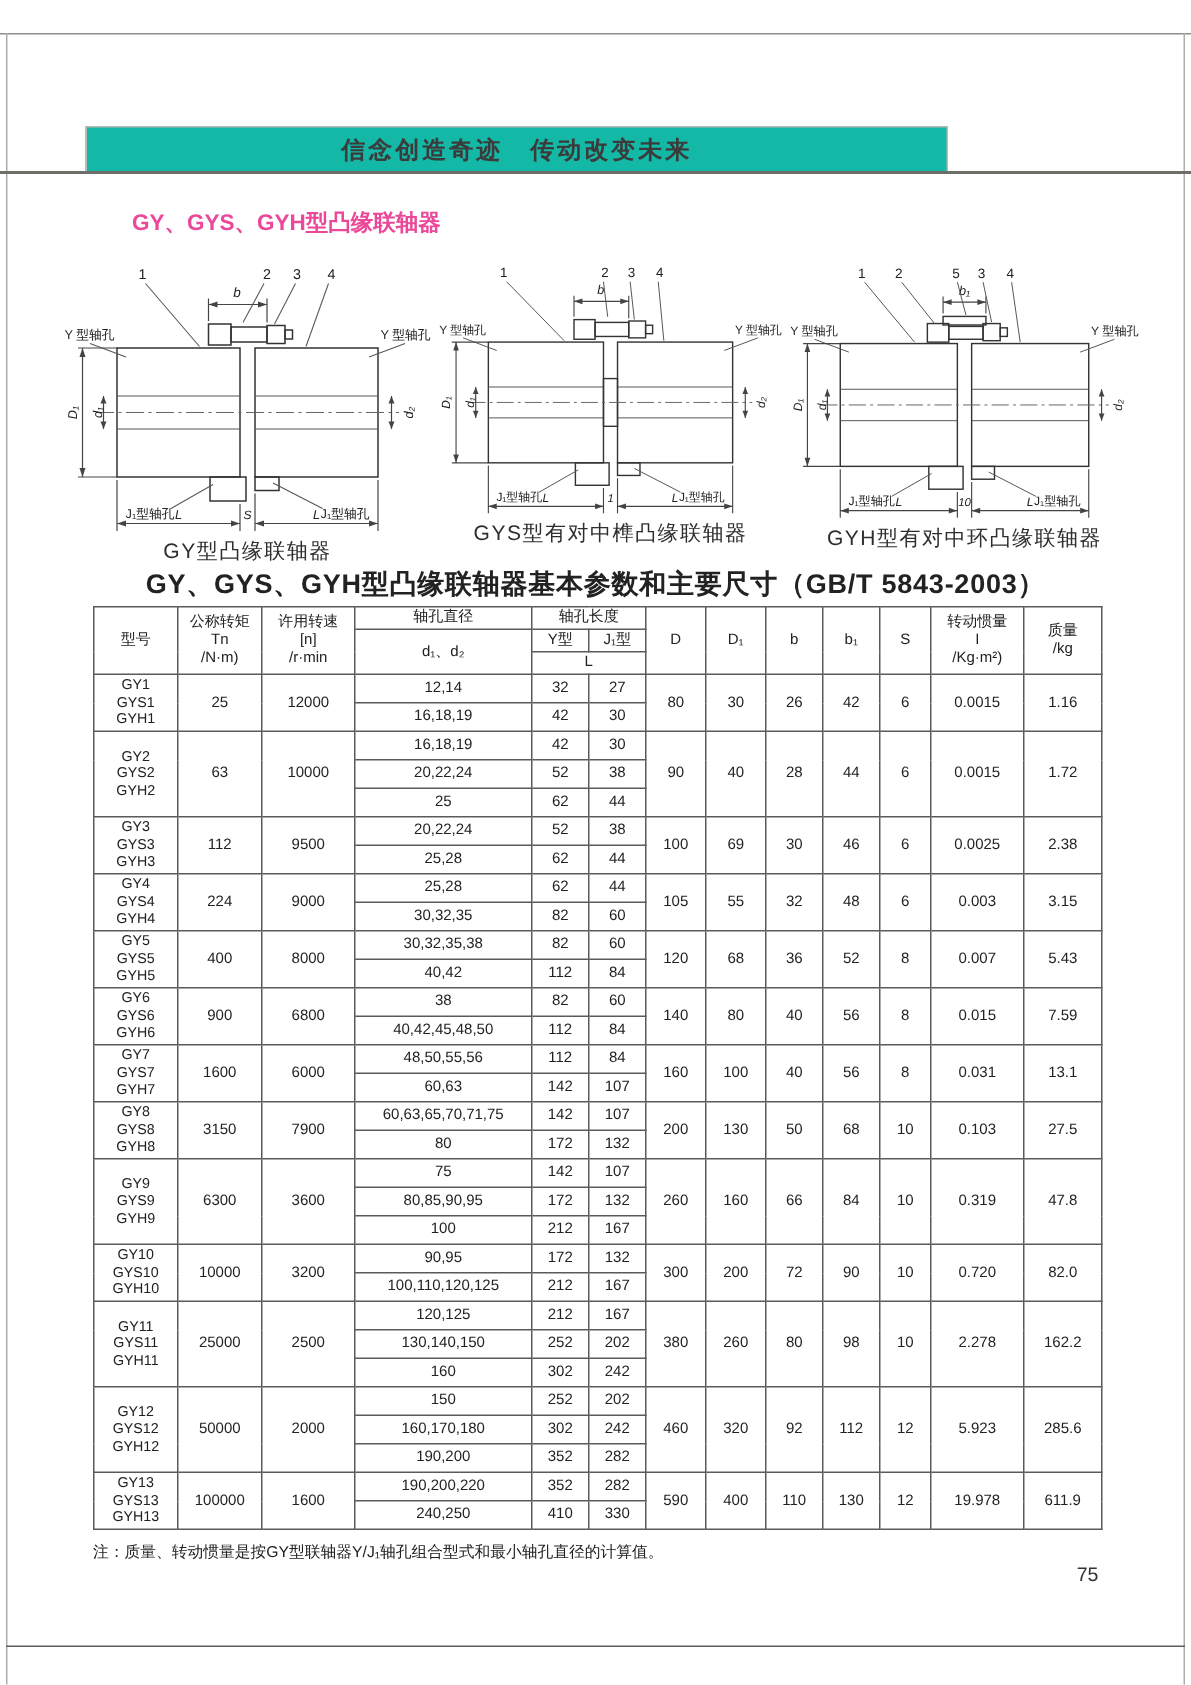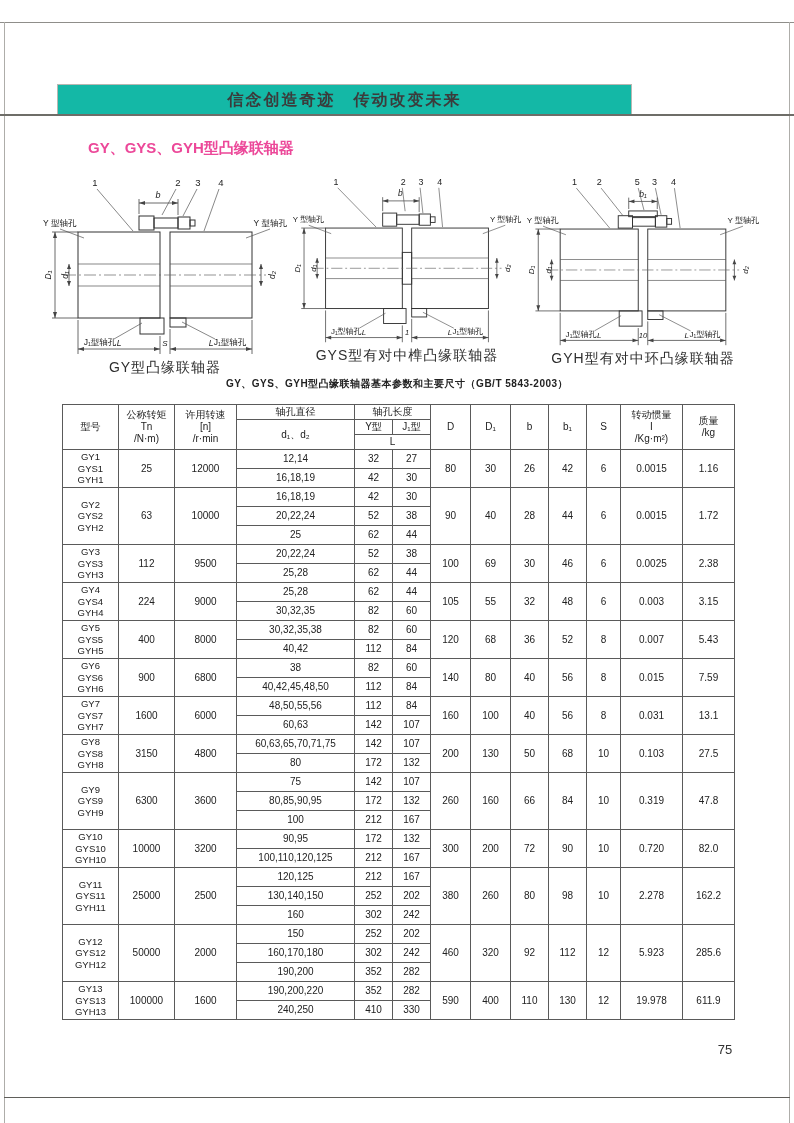--- a/index.html
+++ b/index.html
@@ -25,21 +25,21 @@
   .diagrams{top:170px;left:40px;width:722px;display:flex;justify-content:space-between;}
   .diagram{display:flex;flex-direction:column;align-items:center;}
   .diagram .caption{font-size:14px;color:#2e2e2e;margin-top:1px;letter-spacing:1px;}
   svg text{fill:#222;font-family:"Liberation Sans","DejaVu Sans",sans-serif;}
   svg .ln{stroke:#333;stroke-width:1;fill:none;}
   svg .thin{stroke:#555;stroke-width:0.7;fill:none;}
   svg .dim{stroke:#444;stroke-width:0.8;fill:none;}
   svg .arr{fill:#444;stroke:none;}
   svg .it{font-style:italic;}
   
-  .table-title{top:377px;left:0;width:794px;text-align:center;font-size:10px;font-weight:bold;color:#222;letter-spacing:0.5px;}
+  .table-title{top:377px;left:0;width:794px;text-align:center;font-size:18px;font-weight:bold;color:#222;letter-spacing:0.5px;}
   .table-wrap{top:404px;left:62px;width:672px;}
   table.spec{border-collapse:collapse;width:672px;table-layout:fixed;font-size:10px;color:#222;border:1.5px solid #2b2b2b;}
   table.spec th,table.spec td{border:1px solid #5a5a5a;text-align:center;vertical-align:middle;padding:1px 2px;font-weight:normal;line-height:1.2;}
   table.spec thead{border-bottom:1.5px solid #2b2b2b;}
   table.spec tbody{border-top:1.5px solid #2b2b2b;padding-left:41px;}
   table.spec td{height:16px;}
   .pre{white-space:pre-line;}
   .model-cell{font-size:9.5px;line-height:1.18;}
   .note{margin-top:8px;font-size:10.5px;color:#222;text-align:left;}
   .page-number{top:1042px;left:700px;width:50px;text-align:center;font-size:13px;color:#333;}
@@ -513,21 +513,21 @@
           <td>142</td>
           <td>107</td>
         </tr>
       </tbody>
       <tbody>
         <tr>
           <td class="pre model-cell" rowspan="2">GY8
 GYS8
 GYH8</td>
           <td rowspan="2">3150</td>
-          <td rowspan="2">4800</td>
+          <td rowspan="2">7900</td>
           <td>60,63,65,70,71,75</td>
           <td>142</td>
           <td>107</td>
           <td rowspan="2">200</td>
           <td rowspan="2">130</td>
           <td rowspan="2">50</td>
           <td rowspan="2">68</td>
           <td rowspan="2">10</td>
           <td rowspan="2">0.103</td>
           <td rowspan="2">27.5</td>
@@ -667,15 +667,16 @@
           <td rowspan="2">19.978</td>
           <td rowspan="2">611.9</td>
         </tr>
         <tr>
           <td>240,250</td>
           <td>410</td>
           <td>330</td>
         </tr>
       </tbody>
     </table>
+  <div class="note">注：质量、转动惯量是按GY型联轴器Y/J₁轴孔组合型式和最小轴孔直径的计算值。</div>
 </div>
 
 <div class="abs page-number">75</div>
 
 </body></html>

